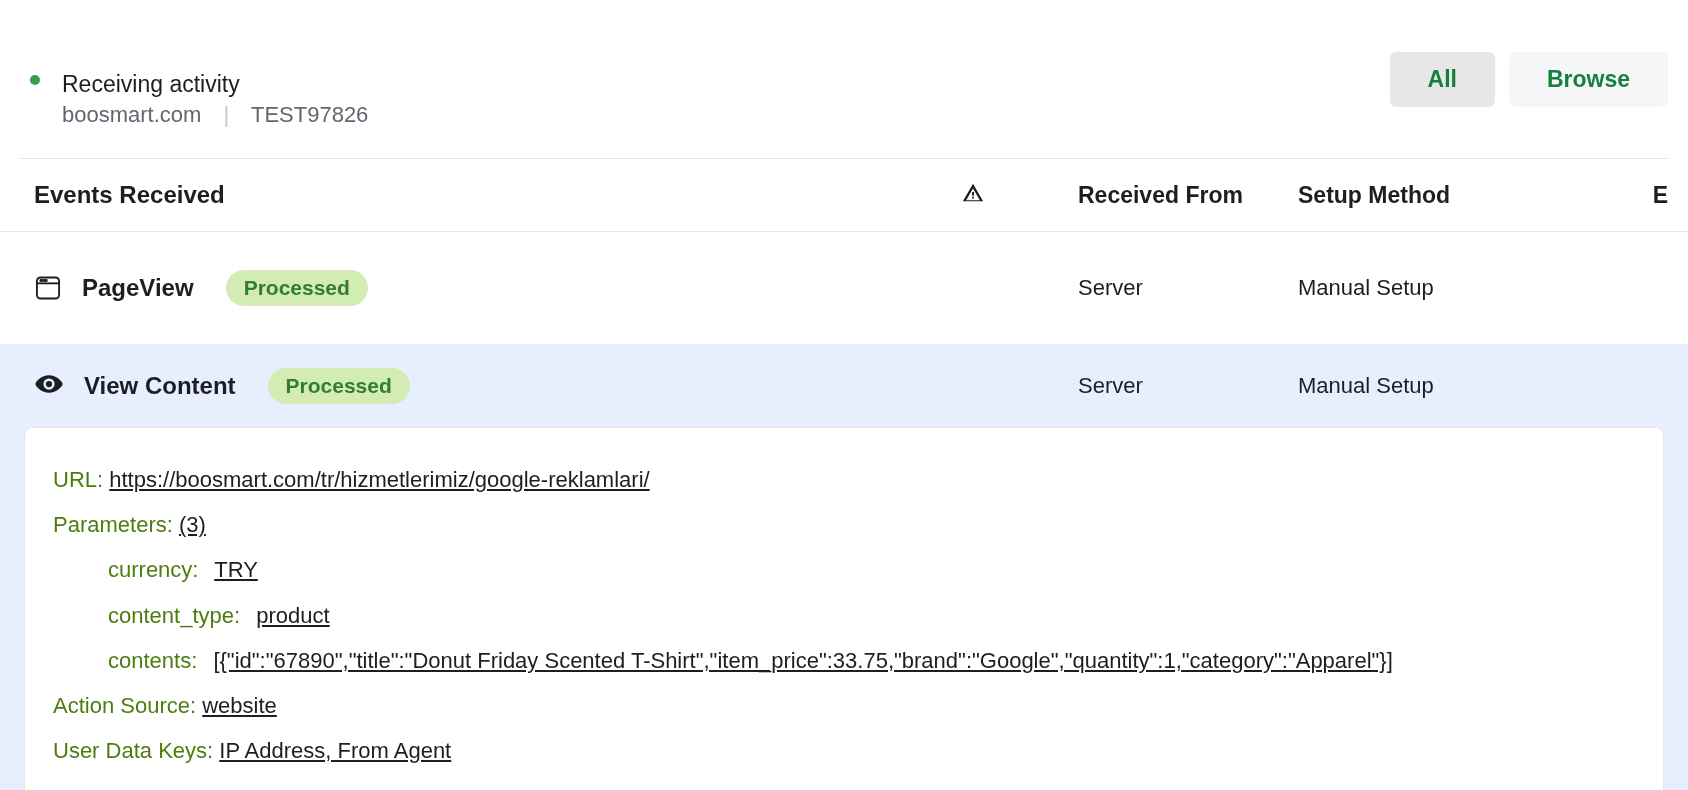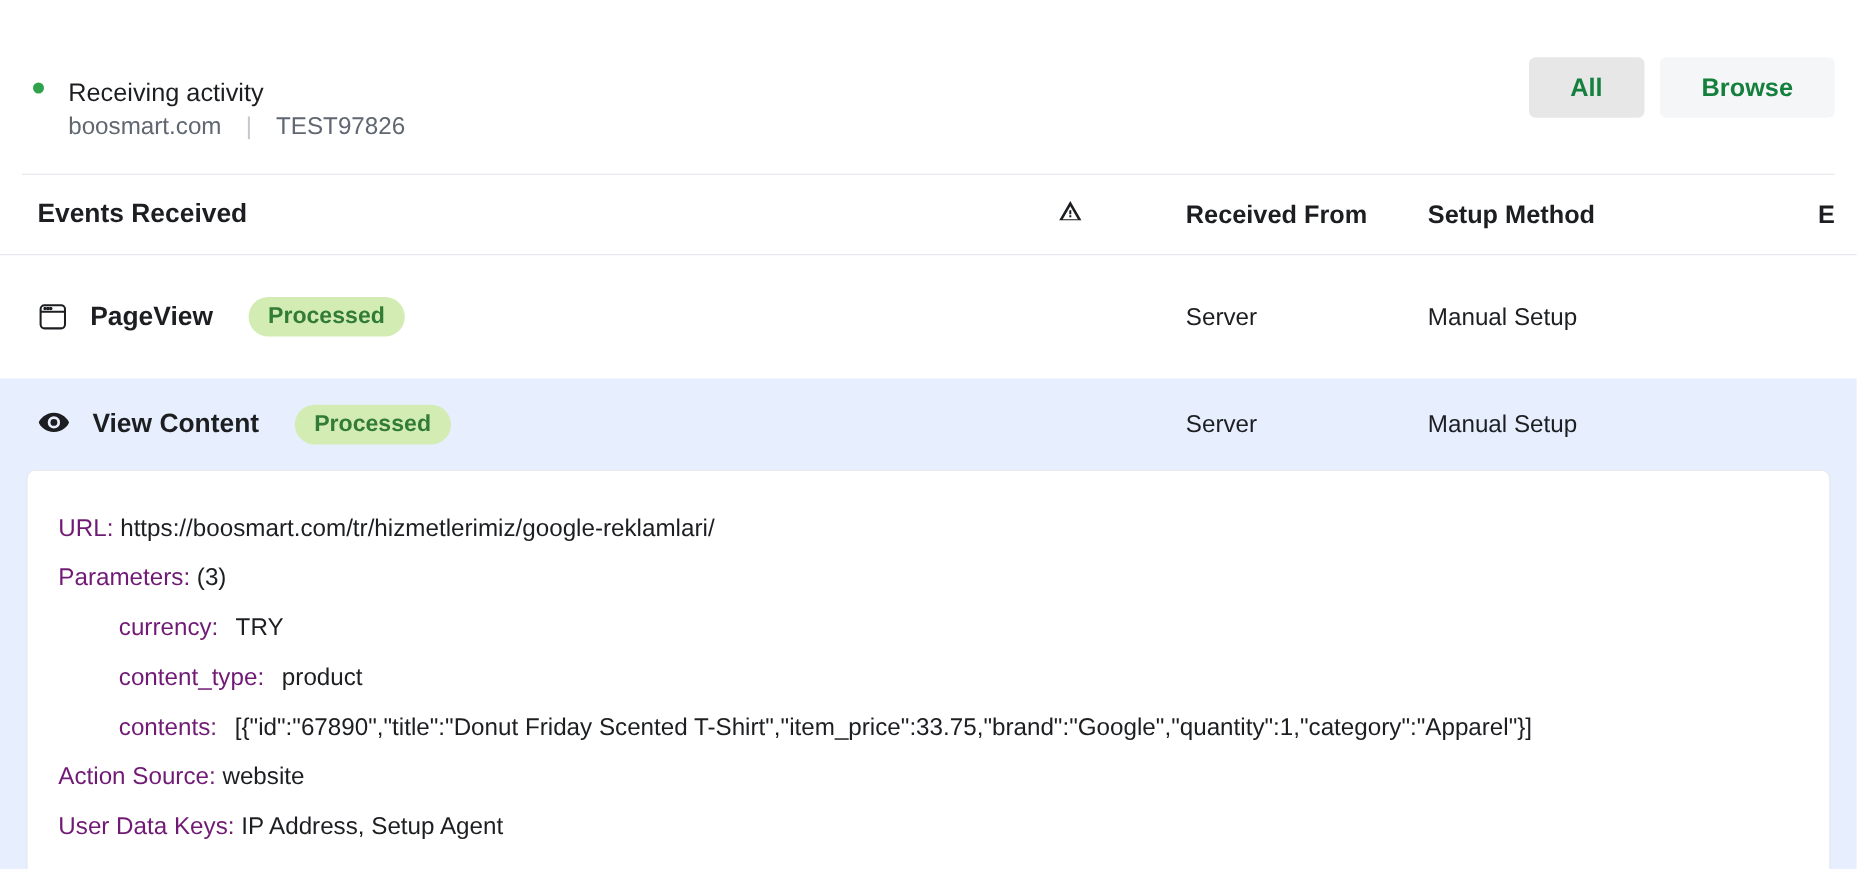--- a/index.html
+++ b/index.html
@@ -112,22 +112,22 @@
     background:#fff;
     border:1px solid #e4e6eb;
     border-radius:8px;
     padding: 24px 28px;
   }
   .detail-line {
     font-size:22px;
     margin: 10px 0;
     line-height:1.6;
   }
-  .label-grey { color:#701a75; }
-  .val-black { color:#1c1e21; }
+  .label-grey { color:#4d7c0f; }
+  .val-black { color:#1c1e21;text-decoration:underline; }
   .indent { margin-left: 36px; }
   .indent .label-grey { margin-right: 10px; margin-left: 19px; }
 </style>
 </head>
 <body>
 
 <div class="header-row">
   <div class="status-block">
     <div class="dot"></div>
     <div>
@@ -216,16 +216,16 @@
     <div class="detail-line indent">
       <span class="label-grey">contents:</span>
       <span class="val-black">[{"id":"67890","title":"Donut Friday Scented T-Shirt","item_price":33.75,"brand":"Google","quantity":1,"category":"Apparel"}]</span>
     </div>
     <div class="detail-line">
       <span class="label-grey">Action Source:</span>
       <span class="val-black">website</span>
     </div>
     <div class="detail-line">
       <span class="label-grey">User Data Keys:</span>
-      <span class="val-black">IP Address, Setup Agent</span>
+      <span class="val-black">IP Address, From Agent</span>
     </div>
   </div>
 </div>
 
 </body></html>

